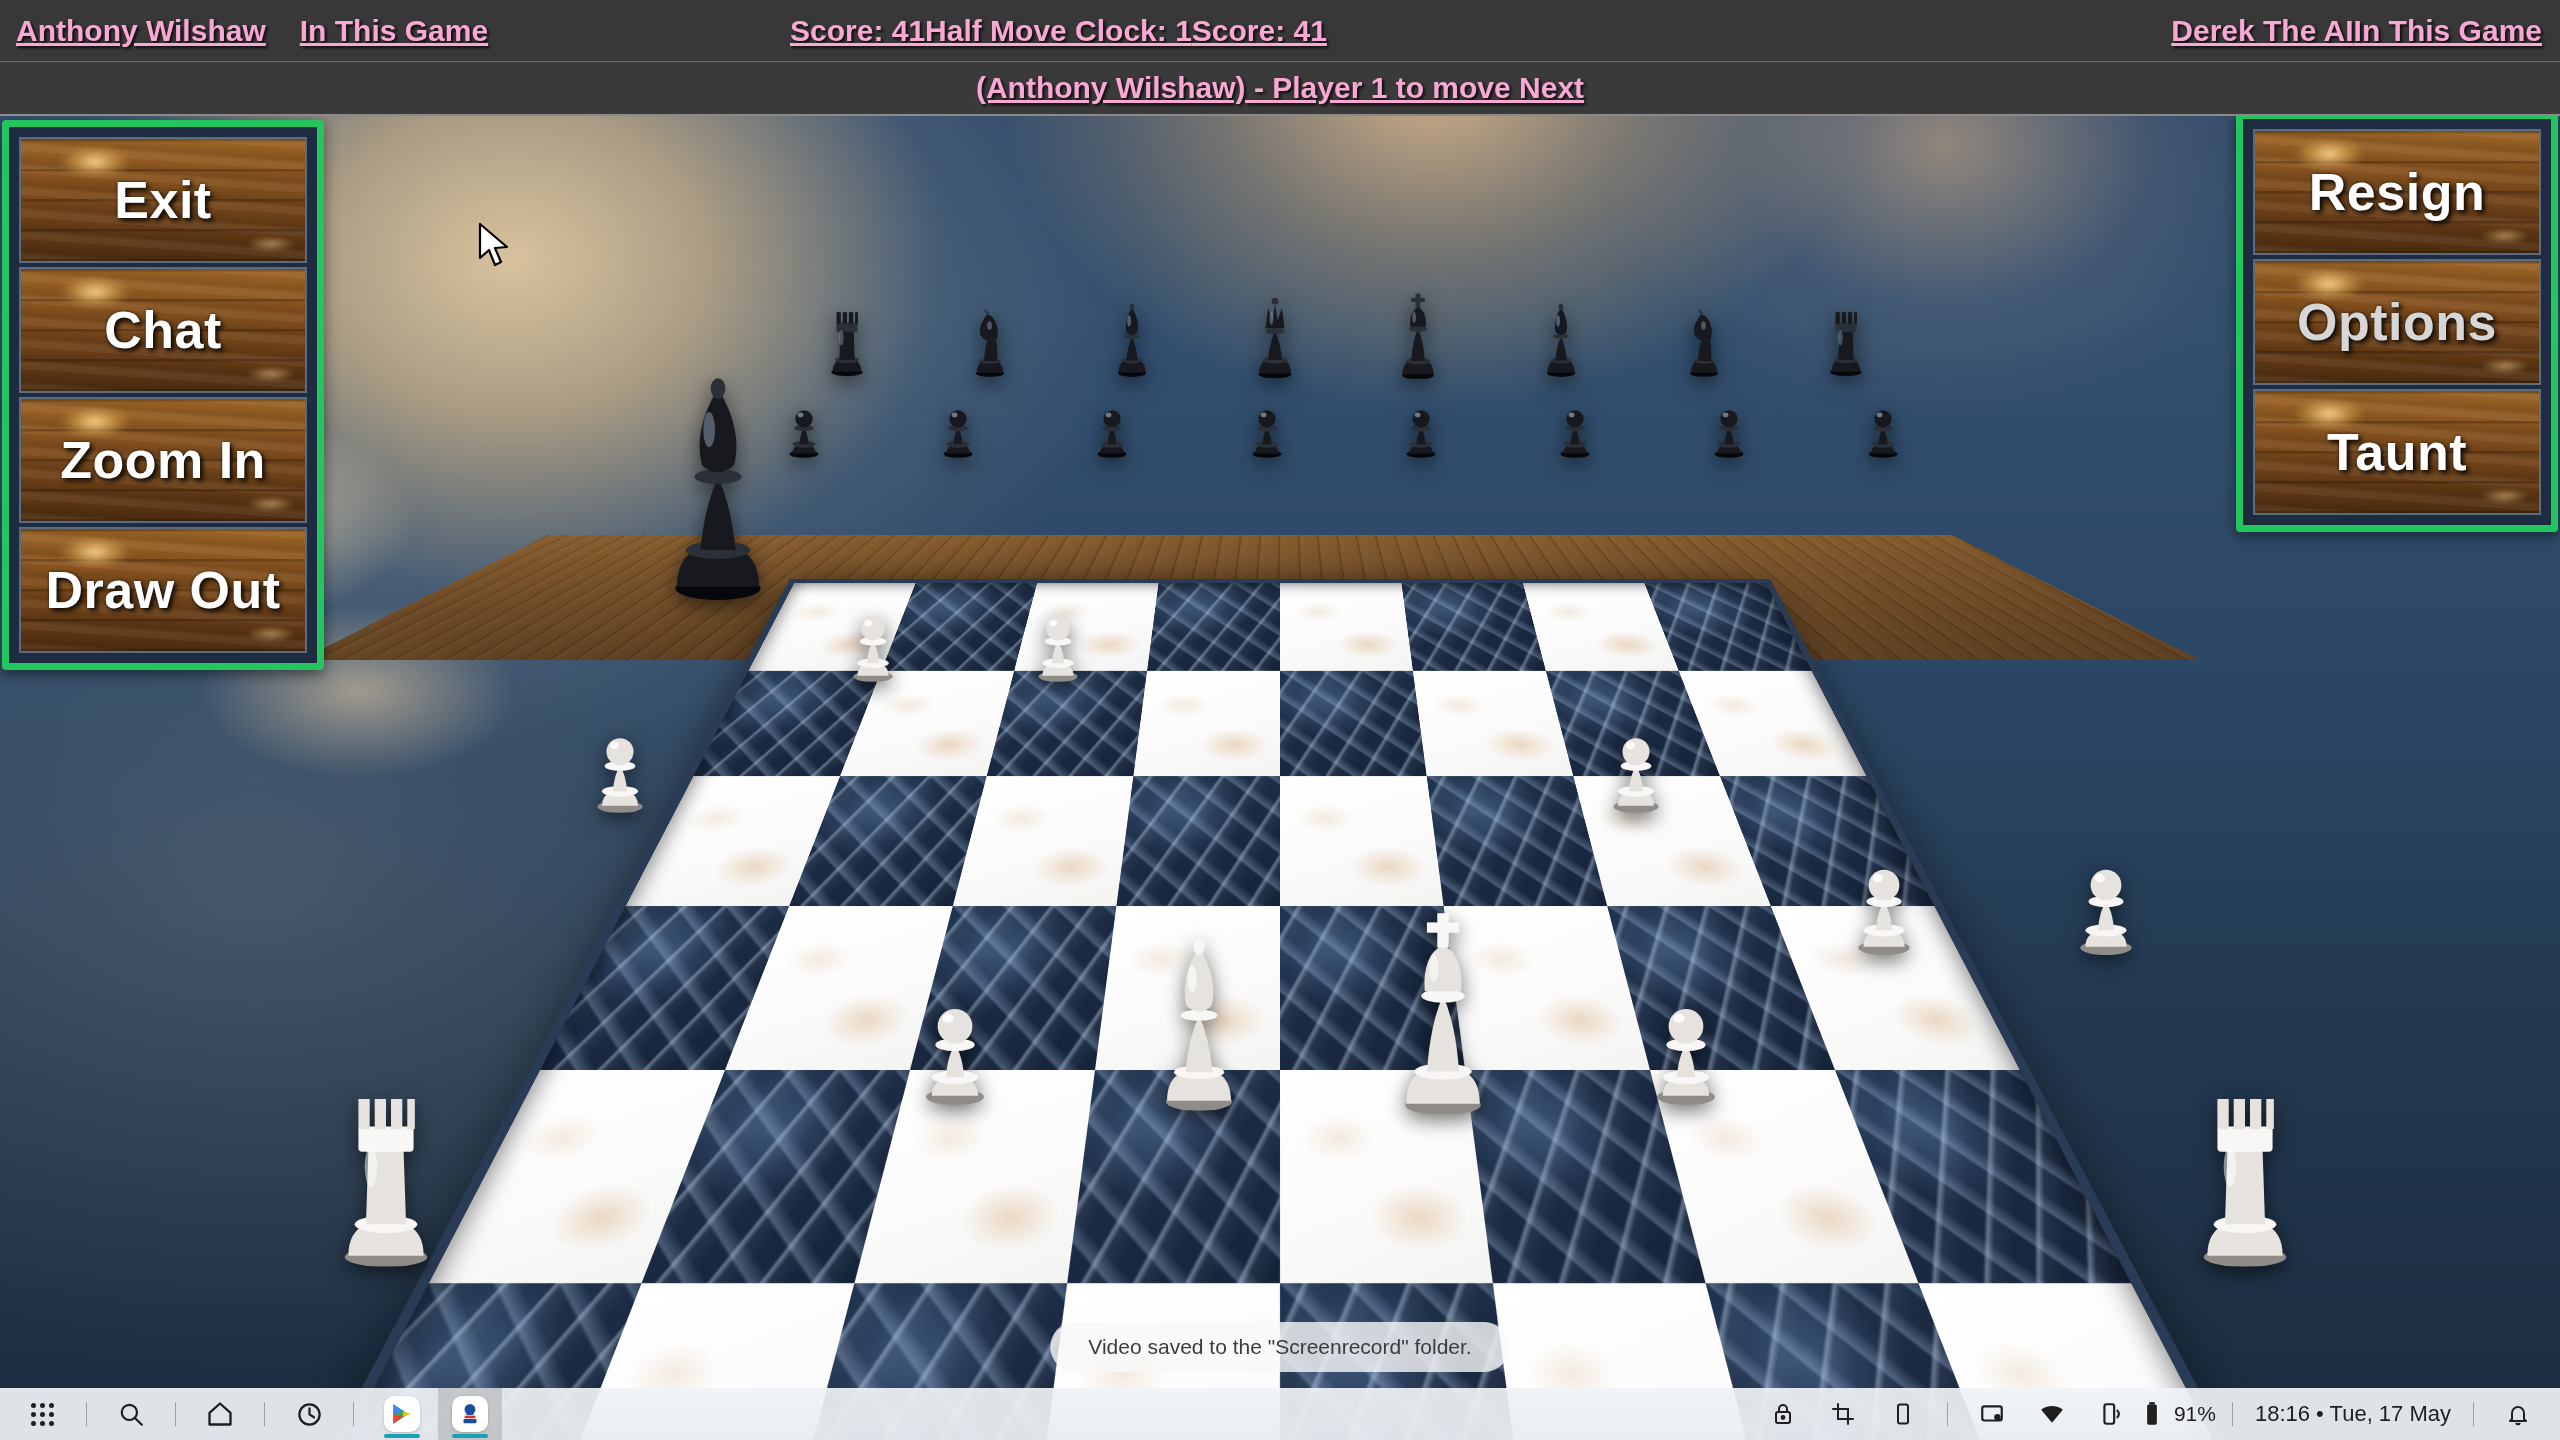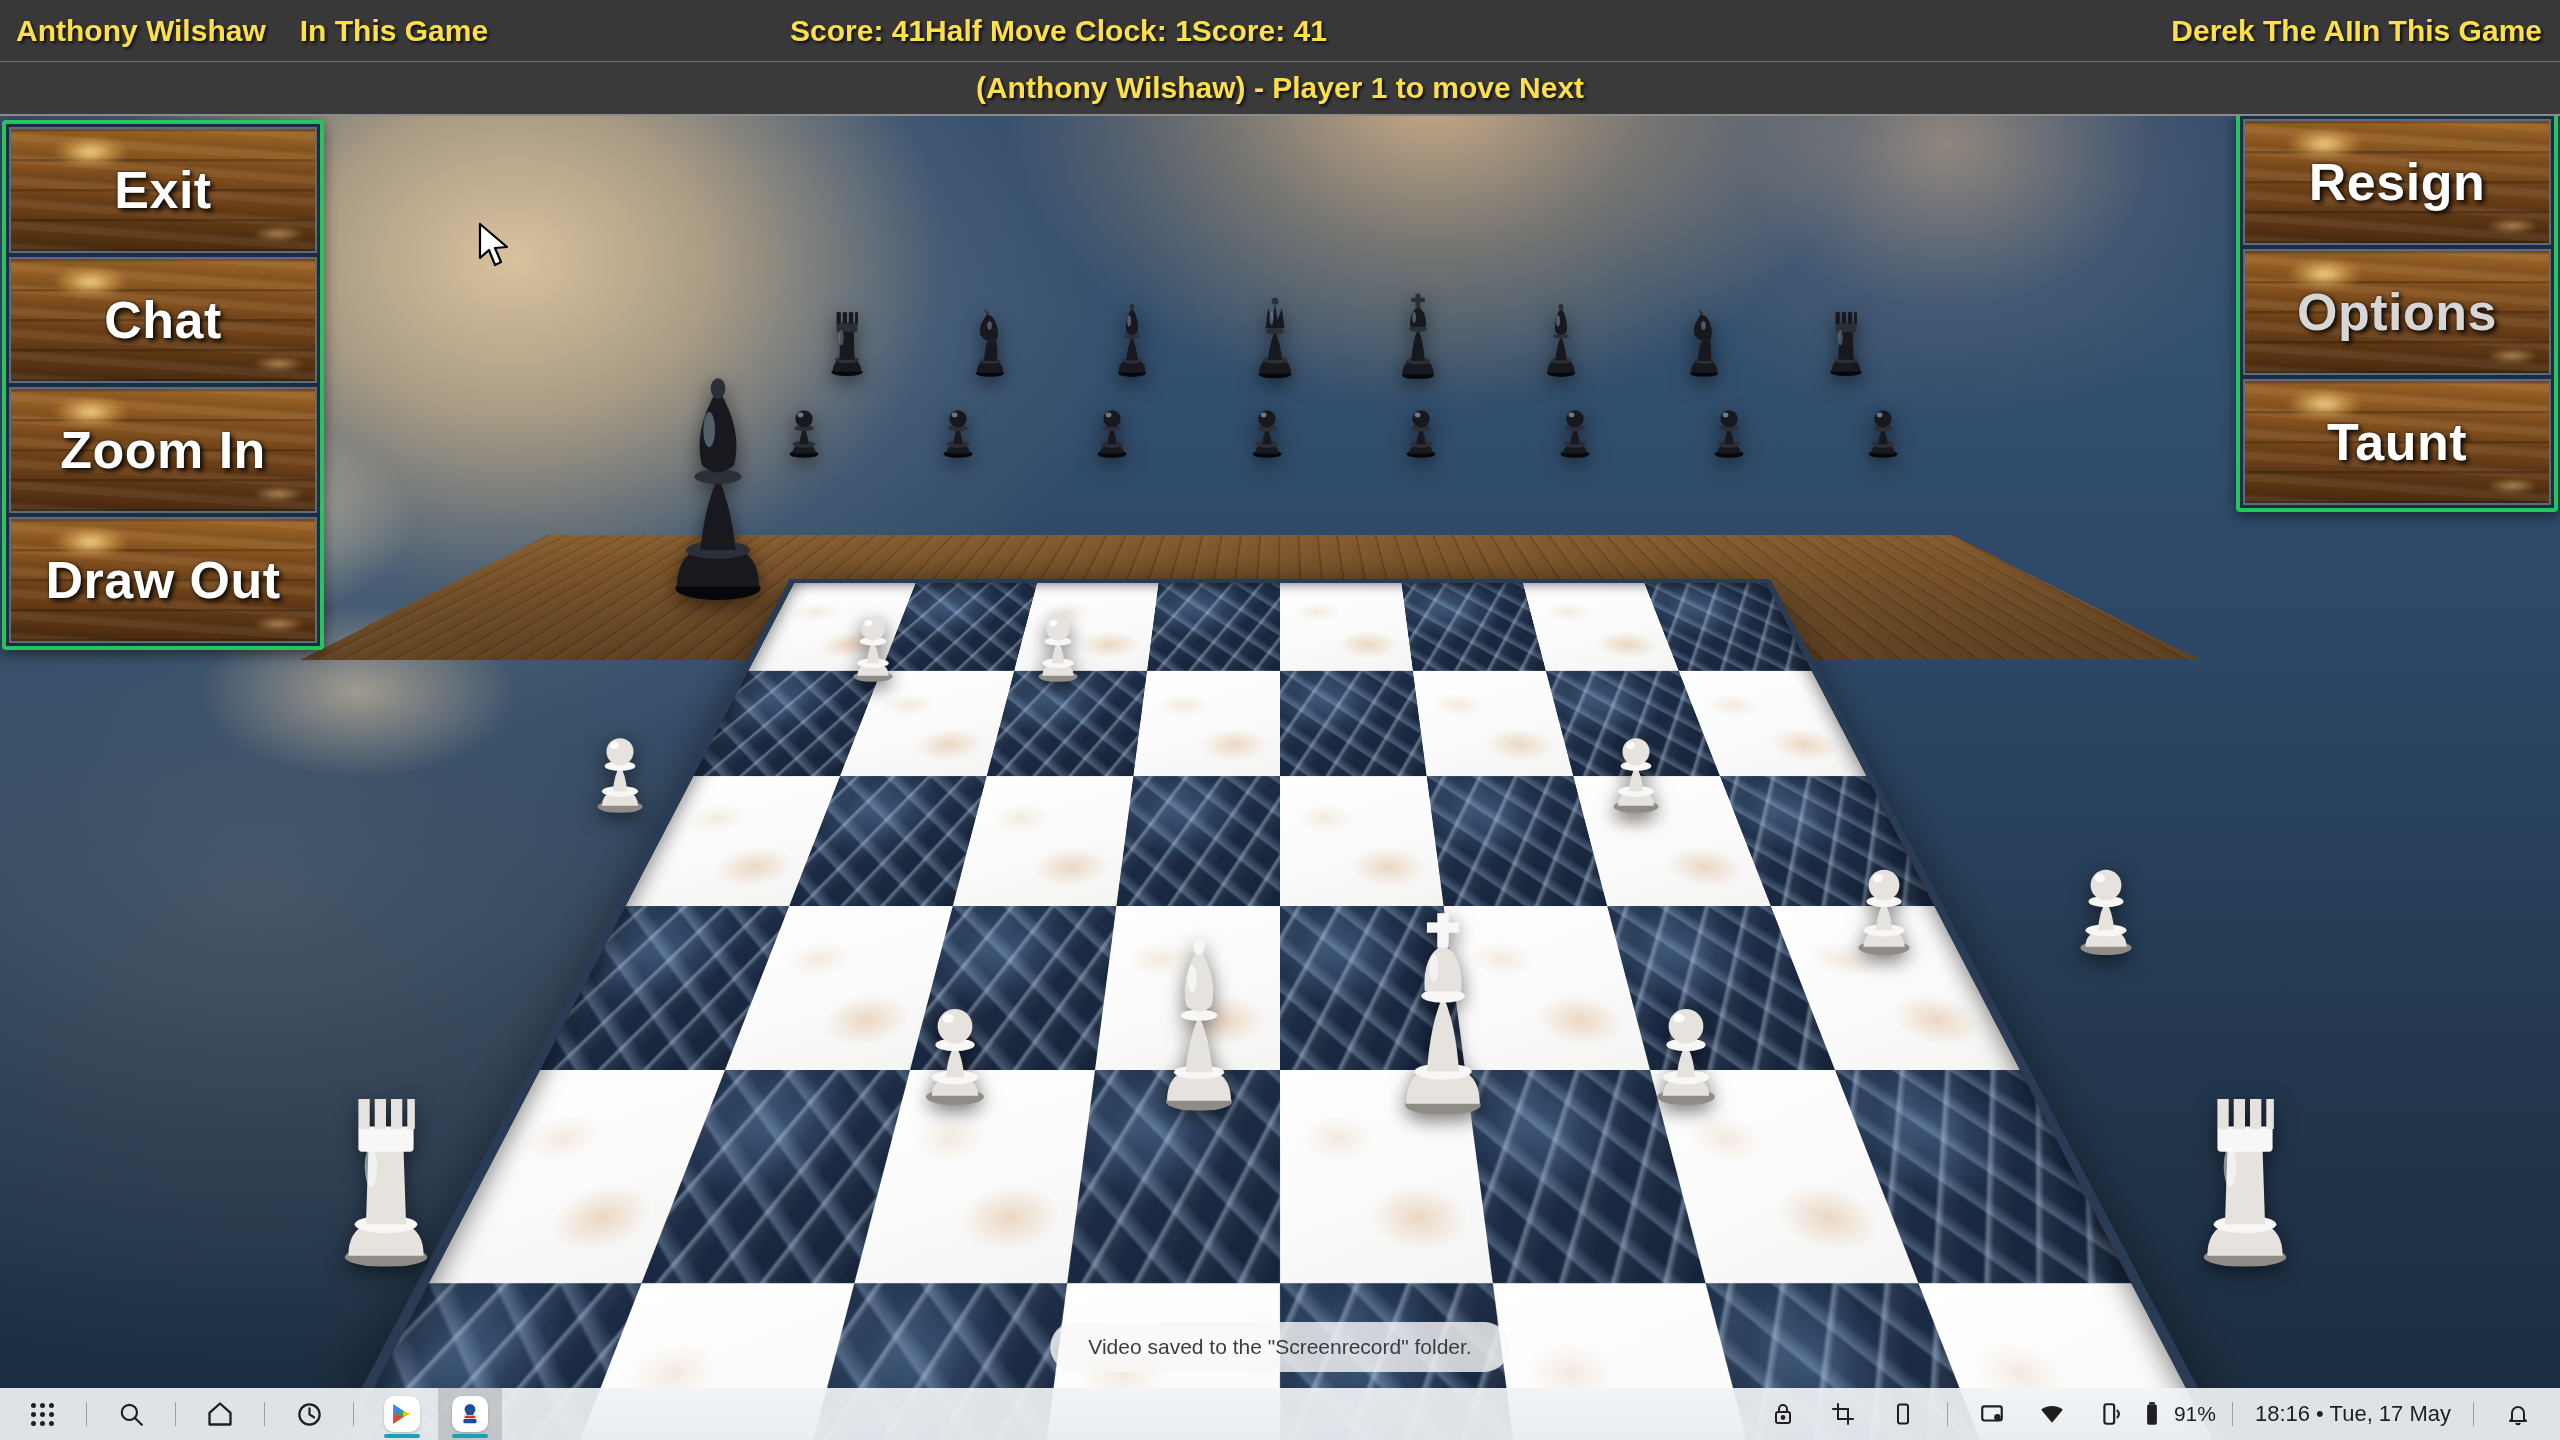--- a/index.html
+++ b/index.html
@@ -108,41 +108,42 @@
     z-index: 40;
   }
   #topbar-2 {
     position: absolute; left: 0; top: 62px; width: 2560px; height: 54px;
     background: #3a3a3a;
     border-bottom: 2px solid #8b8b8b;
     display: flex; align-items: center; justify-content: center;
     z-index: 40;
   }
   .hud-text {
-    color: #fde047;
+    color: #f9a8d4;
     font-size: 30px; font-weight: bold;
     text-shadow: 2px 2px 3px rgba(0,0,0,0.8);
     white-space: nowrap;
+    text-decoration: underline;
   }
   #hud-left { position: absolute; left: 16px; display: flex; gap: 34px; align-items: center; }
   #hud-mid { position: absolute; left: 790px; display: flex; align-items: center; }
   #hud-right { position: absolute; right: 18px; display: flex; align-items: center; }
   #hud-ghost {
     position: absolute; left: 28px; top: 64px;
     color: rgba(255,255,255,0.045);
     font-size: 40px; font-weight: bold;
   }
 
   
   .panel {
     position: absolute;
-    border: 4px solid #22c55e;
+    border: 7px solid #22c55e;
     border-radius: 4px;
     background: #1d2c40;
-    padding: 3px;
+    padding: 10px;
     z-index: 35;
     box-shadow: 0 4px 14px rgba(0,0,0,0.5);
   }
   #panel-left { left: 2px; top: 120px; width: 322px; }
   #panel-right { right: 2px; top: 112px; width: 322px; margin-left: 22px; }
   .wood-btn {
     position: relative;
     height: 126px;
     display: flex; align-items: center; justify-content: center;
     border: 2px solid #5c6b7d;

